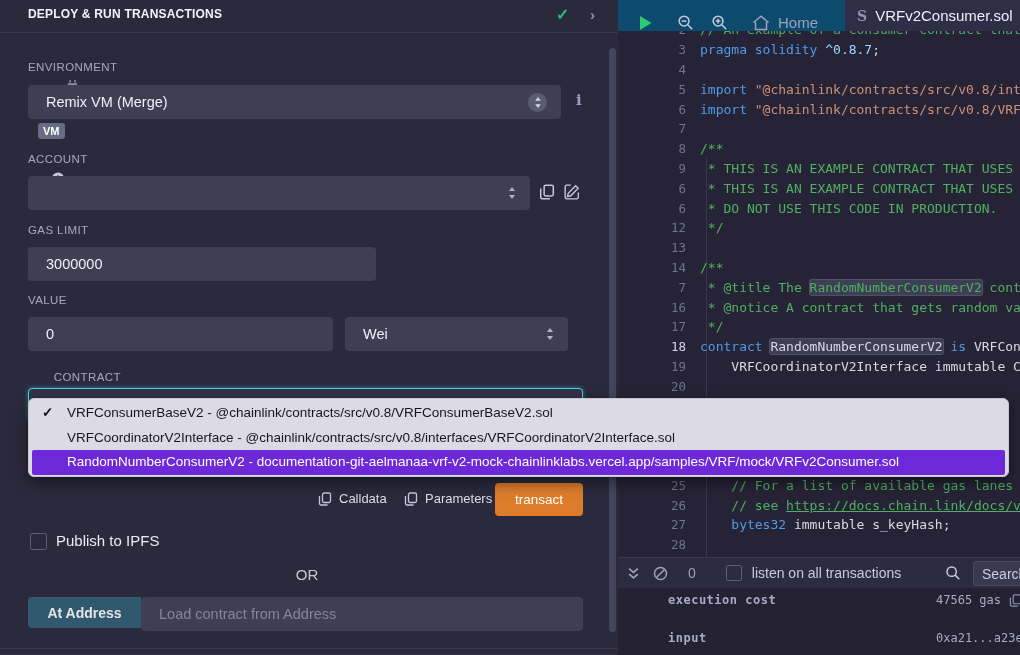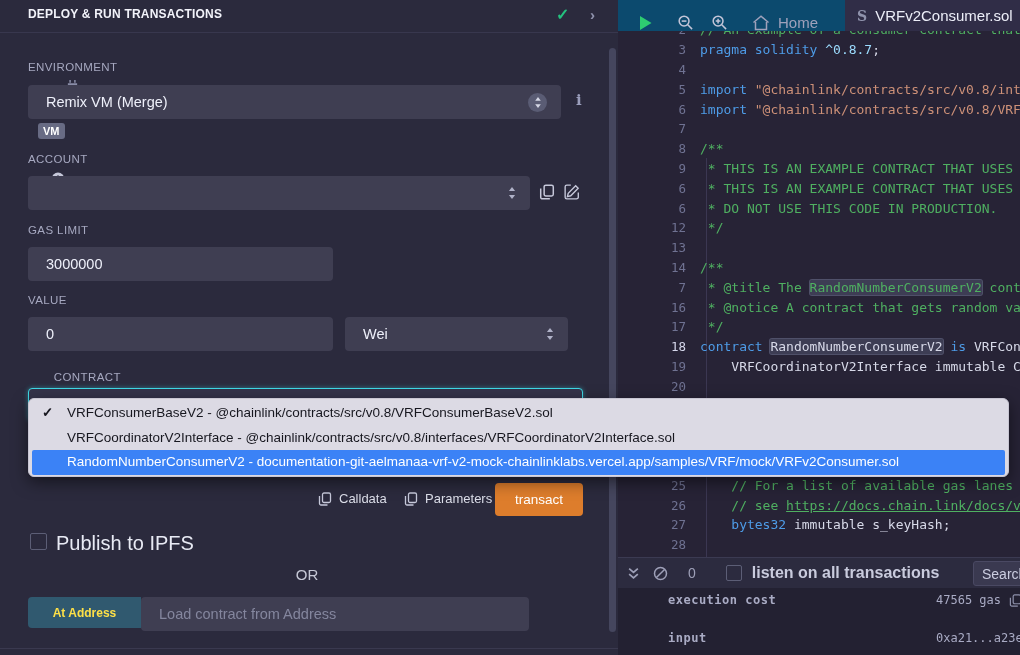--- a/index.html
+++ b/index.html
@@ -28,25 +28,25 @@
   input.tfield { position:absolute; background:#3f3e52; border:none; border-radius:4px; height:34px;
                  color:#eef0fa; font-size:14.5px; padding:0 18px; font-family:"Liberation Sans",sans-serif; outline:none; }
   input.tfield::placeholder { color:#84869e; }
   .contract-select { position:absolute; left:28px; top:388px; width:555px; height:33px; border-radius:4px;
                      background:#34334a; border:1.5px solid #3fd9e6; box-shadow:0 0 5px rgba(63,217,230,.45); }
   .actions-row { position:absolute; left:0; top:483px; width:583px; height:34px; }
   .copy-label { position:absolute; top:8px; display:flex; align-items:center; gap:7px; color:#dcdee9; font-size:13px; cursor:pointer; }
   .transact-btn { position:absolute; left:495px; top:0; width:88px; height:33px; background:#dd7d2c; border:none;
                   border-radius:4px; color:#fff; font-size:13.5px; font-family:"Liberation Sans",sans-serif; cursor:pointer; }
   .cb { position:absolute; width:17px; height:17px; border:1.5px solid #5c5e76; border-radius:2px; background:transparent; }
-  .publish-label { position:absolute; left:56px; top:532px; color:#e8eaf4; font-size:20px; }
+  .publish-label { position:absolute; left:56px; top:532px; color:#e8eaf4; font-size:15px; }
   .or-label { position:absolute; left:0; top:566px; width:614px; text-align:center; color:#c6c8d6; font-size:15px; }
   .ataddr-btn { position:absolute; left:28px; top:597px; width:113px; height:31px; background:#30596f; border:none;
-                border-radius:4px 0 0 4px; color:#fde047; font-size:12px; font-weight:600; font-family:"Liberation Sans",sans-serif; cursor:pointer; }
-  .ataddr-input { left:141px; top:597px; width:388px; height:31px; border-radius:0 4px 4px 0; font-size:13.5px; }
+                border-radius:4px 0 0 4px; color:#e5e5e5; font-size:14px; font-weight:600; font-family:"Liberation Sans",sans-serif; cursor:pointer; }
+  .ataddr-input { left:141px; top:597px; width:442px; height:31px; border-radius:0 4px 4px 0; font-size:13.5px; }
   .panel-divider { position:absolute; left:0; top:648px; width:618px; height:1px; background:#3a394f; }
   .panel-scrollbar { position:absolute; left:609px; top:48px; width:7px; height:584px; border-radius:4px; background:#45465e; }
   
   .right-pane { position:absolute; left:618px; top:0; width:402px; height:655px; background:#272336; }
   .topbar { position:absolute; left:0; top:0; width:402px; height:31px; background:#0c4a6e; display:flex; align-items:flex-end; }
   .tb-icon { display:flex; align-items:center; justify-content:center; cursor:pointer; flex:none; }
   .home-tab { display:flex; align-items:center; gap:8px; color:#9fa1bb; font-size:15px; cursor:pointer; }
   .active-tab { position:absolute; left:227px; top:0; width:175px; height:31px; background:#302d47;
                 display:flex; align-items:center; gap:8px; padding-left:12px; cursor:pointer; }
   .sol-icon { color:#8f92ac; font-weight:700; font-size:14px; font-family:"DejaVu Serif",serif; }
@@ -59,37 +59,37 @@
   .cl.active .ln { color:#d6d8ec; }
   .ct { white-space:pre; color:#d7d9e8; }
   .kw { color:#4e9ce8; } .str { color:#ce9178; } .com { color:#4fb061; } .num { color:#9cdcfe; } .pl { color:#d7d9e8; }
   .link { text-decoration:underline; }
   .hl { background:rgba(118,128,162,.28); box-shadow:0 0 0 1px rgba(145,155,190,.38); border-radius:2px; }
   .indent-guide { position:absolute; left:88px; top:127px; width:1px; height:418px; background:#3b3752; }
   
   .terminal-bar { position:absolute; left:0; top:557px; width:402px; height:31px; background:#2c2b3f;
                   border-top:1px solid #3b3a52; display:flex; align-items:center; }
   .term-count { color:#9ea0b8; font-size:14px; }
-  .listen-label { color:#c9cbdd; font-size:16px;font-weight:bold; }
+  .listen-label { color:#c9cbdd; font-size:14px; }
   .search-input { position:absolute; left:355px; top:3px; width:90px; height:25px; background:#3a3950;
                   border:1px solid #4a4963; border-radius:3px; color:#cbcde0; font-size:14px; padding:0 8px;
                   font-family:"Liberation Sans",sans-serif; outline:none; }
   .search-input::placeholder { color:#cbcde0; }
   .terminal-content { position:absolute; left:0; top:588px; width:402px; height:67px; background:#232132; overflow:hidden; }
   .trow { position:absolute; left:0; width:100%; height:18px; font-family:"DejaVu Sans Mono",monospace; font-size:12px; color:#a9abc4; }
   .tkey { position:absolute; left:50px; font-weight:700; letter-spacing:.5px; }
   .tval { position:absolute; left:318px; display:flex; align-items:center; gap:8px; white-space:nowrap; }
   
   .dropdown { position:absolute; left:28px; top:398px; width:981px; height:79px; background:#dcdae4;
               border:1px solid #c7c5d2; border-radius:6px; box-shadow:0 5px 16px rgba(0,0,0,.5); z-index:50;
               padding-top:2px; font-size:13.5px; color:#17171f; }
   .dd-item { height:24.5px; line-height:24.5px; padding-left:38px; position:relative; white-space:nowrap;
              overflow:hidden; cursor:pointer; }
   .dd-item .tick { position:absolute; left:13px; font-weight:600; }
-  .dd-item.hilite { background:#3b82f6; color:#fff; margin:0 3px; border-radius:2px; padding-left:35px; }
+  .dd-item.hilite { background:#6d28d9; color:#fff; margin:0 3px; border-radius:2px; padding-left:35px; }
   svg { display:block; }
 </style>
 </head>
 <body>
 
 <div id="root">
 
   <div class="left-panel">
     <div class="panel-header">
       <div class="panel-title">DEPLOY &amp; RUN TRANSACTIONS</div>
@@ -143,21 +143,21 @@
     <span class="side-icon" style="left:564px; top:184px;">
       <svg width="16" height="16" viewBox="0 0 14 14" fill="none" stroke="#c6c8da" stroke-width="1.2">
           <path d="M12.5 7.5v4a1.5 1.5 0 0 1-1.5 1.5H2.5A1.5 1.5 0 0 1 1 11.5V2.5A1.5 1.5 0 0 1 2.5 1H6"></path>
           <path d="M10.2 1.6l2.2 2.2-6.5 6.5-2.9.7.7-2.9z"></path>
         </svg>
     </span>
 
     <div class="flabel" style="left:28px; top:224px;">
       <span>GAS LIMIT</span>
     </div>
-    <input class="tfield" style="left: 28px; top: 247px; width: 305px;" value="3000000">
+    <input class="tfield" style="left: 28px; top: 247px; width: 348px;" value="3000000">
 
     <div class="flabel" style="left:28px; top:294px;">
       <span>VALUE</span>
     </div>
     <input class="tfield" style="left: 28px; top: 317px; width: 305px;" value="0">
     <div class="box" style="left:345px; top:317px; width:223px;">
       <span>Wei</span>
       <span class="caret2">
         <svg width="8" height="12" viewBox="0 0 8 12" fill="#b0b2c8">
             <path d="M4 0l3.1 4H.9z"></path>

